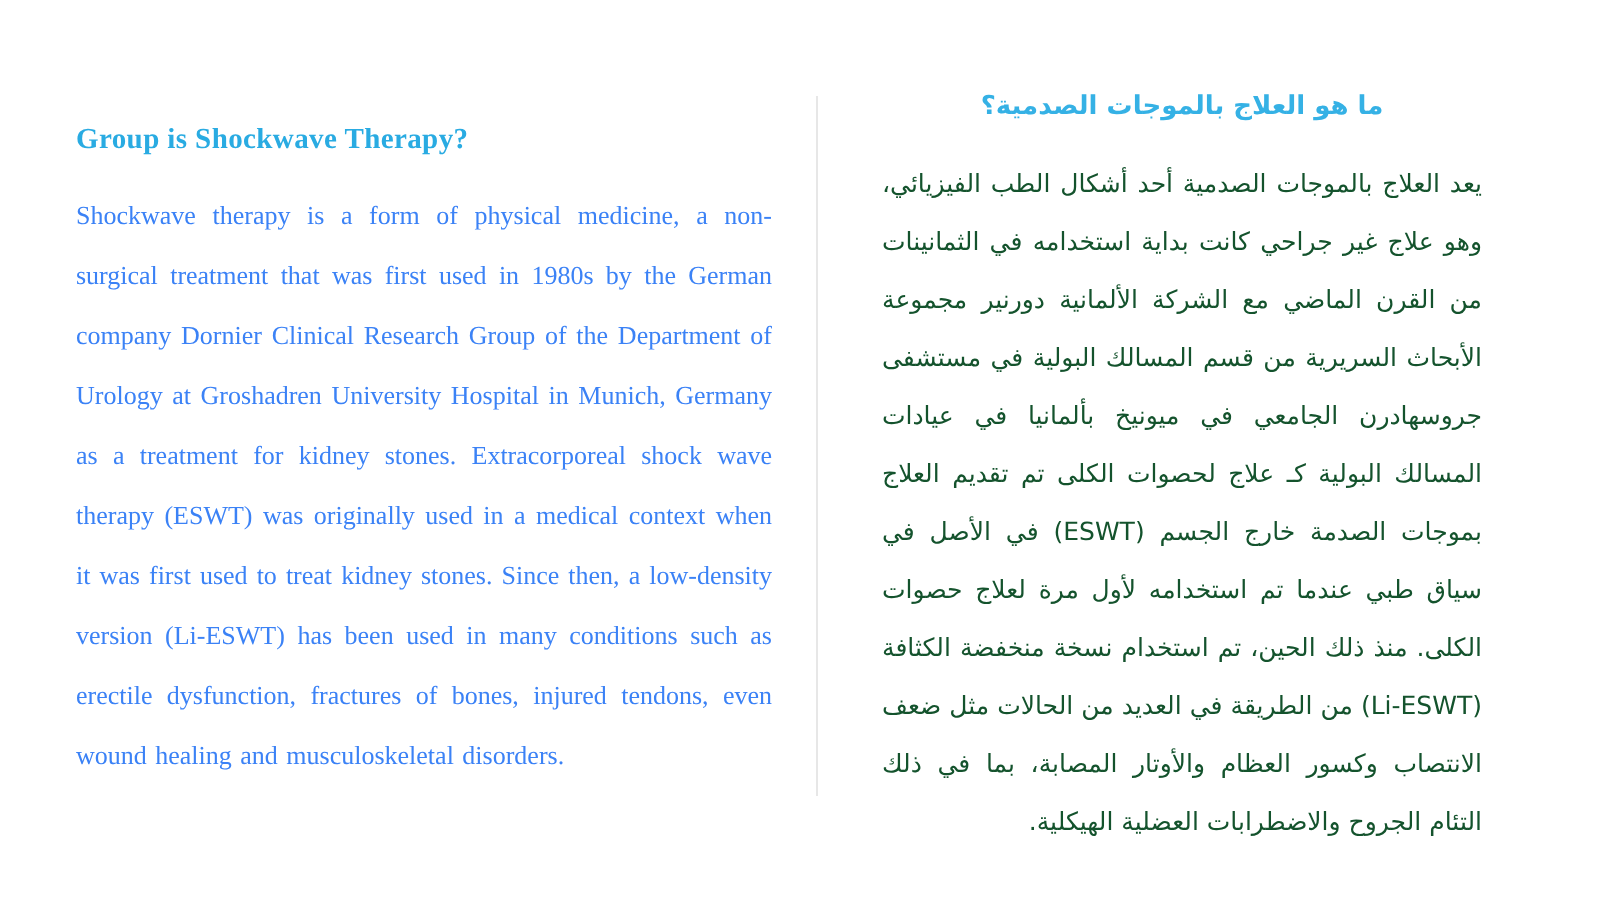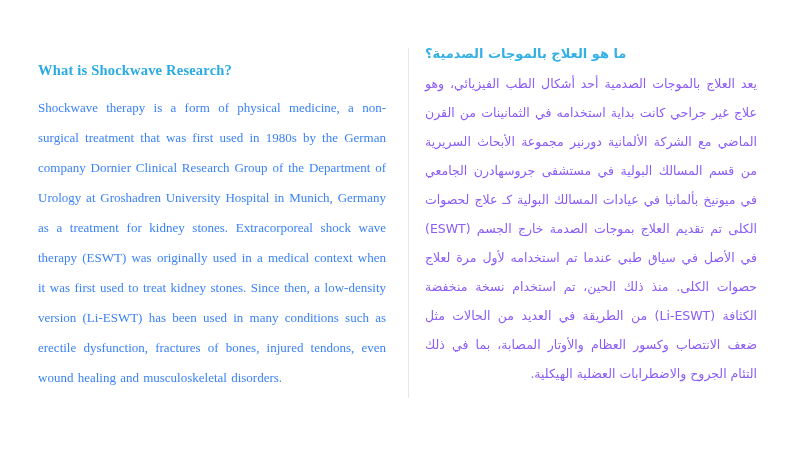--- a/index.html
+++ b/index.html
@@ -59,39 +59,39 @@
     top: 46px;
     width: 332px;
     direction: rtl;
   }
   .heading-ar {
     margin: 0 0 8px 0;
     font-family: "DejaVu Sans", sans-serif;
     font-size: 13px;
     font-weight: bold;
     color: #35b1e5;
-    text-align: left;
+    text-align: center;
   }
   .body-ar {
-    margin: 0;
+    margin: 16px;
     font-family: "DejaVu Sans", sans-serif;
     font-size: 12.5px;
     line-height: 29px;
-    color: #8b5cf6;
+    color: #14532d;
     text-align: justify;
     text-justify: inter-word;
   }
 </style>
 </head>
 <body>
 
 <div class="page">
 
   <section class="col-en">
-    <h2 class="heading-en">What is Shockwave Research?</h2>
+    <h2 class="heading-en">Group is Shockwave Therapy?</h2>
     <p class="body-en">Shockwave therapy is a form of physical medicine, a non-surgical treatment that was first used in 1980s by the German company Dornier Clinical Research Group of the Department of Urology at Groshadren University Hospital in Munich, Germany as a treatment for kidney stones. Extracorporeal shock wave therapy (ESWT) was originally used in a medical context when it was first used to treat kidney stones. Since then, a low-density version (Li-ESWT) has been used in many conditions such as erectile dysfunction, fractures of bones, injured tendons, even wound healing and musculoskeletal disorders.</p>
   </section>
 
   <div class="divider"></div>
 
   <section class="col-ar" dir="rtl">
     <h2 class="heading-ar">ما هو العلاج بالموجات الصدمية؟</h2>
     <p class="body-ar">يعد العلاج بالموجات الصدمية أحد أشكال الطب الفيزيائي، وهو علاج غير جراحي كانت بداية استخدامه في الثمانينات من القرن الماضي مع الشركة الألمانية دورنير مجموعة الأبحاث السريرية من قسم المسالك البولية في مستشفى جروسهادرن الجامعي في ميونيخ بألمانيا في عيادات المسالك البولية كـ علاج لحصوات الكلى تم تقديم العلاج بموجات الصدمة خارج الجسم (ESWT) في الأصل في سياق طبي عندما تم استخدامه لأول مرة لعلاج حصوات الكلى. منذ ذلك الحين، تم استخدام نسخة منخفضة الكثافة (Li-ESWT) من الطريقة في العديد من الحالات مثل ضعف الانتصاب وكسور العظام والأوتار المصابة، بما في ذلك التئام الجروح والاضطرابات العضلية الهيكلية.</p>
   </section>
 

